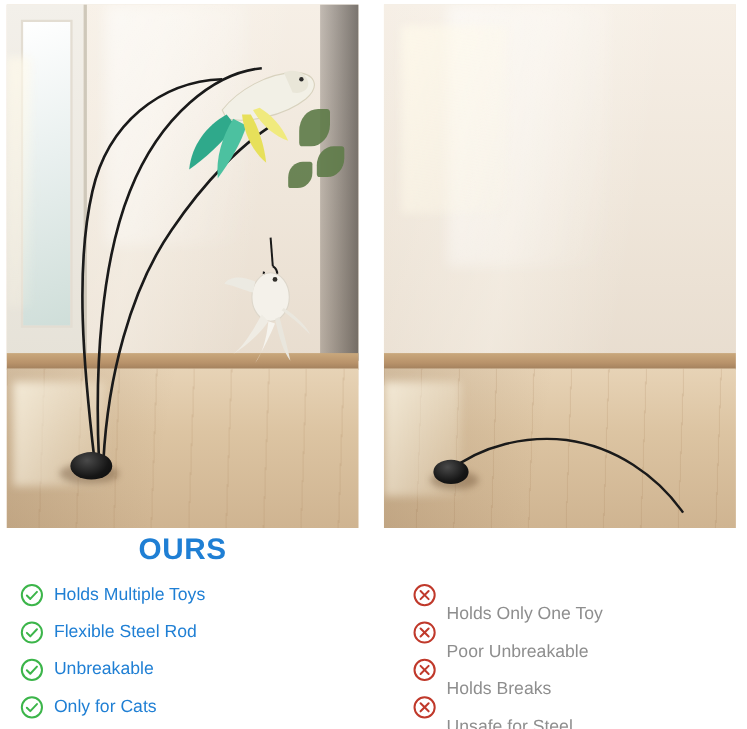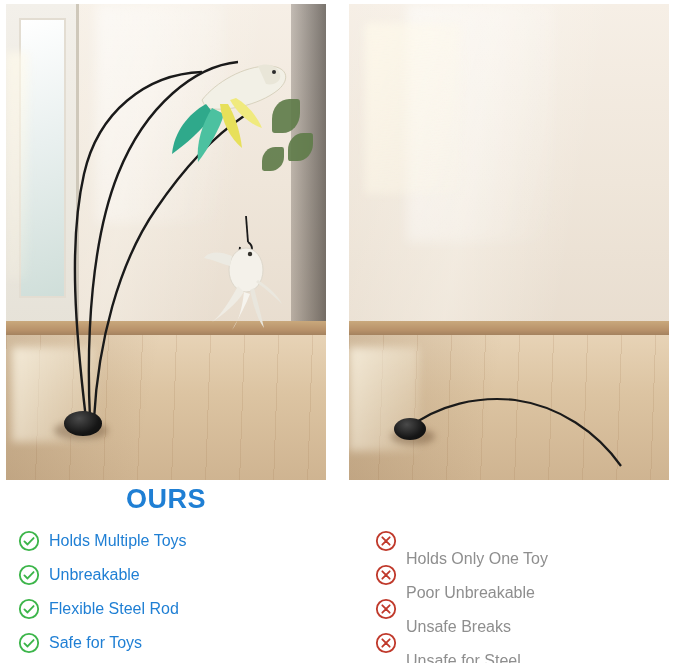--- a/index.html
+++ b/index.html
@@ -277,35 +277,35 @@
           <circle cx="12" cy="12" r="10" fill="none" stroke="#3cb54a" stroke-width="2"></circle>
           <path d="M7 12.4 L10.4 15.8 L17 8.8" fill="none" stroke="#3cb54a" stroke-width="2" stroke-linecap="round" stroke-linejoin="round"></path>
         </svg>
         <span class="text">Holds Multiple Toys</span>
       </div>
       <div class="feature">
         <svg class="icon" viewBox="0 0 24 24">
           <circle cx="12" cy="12" r="10" fill="none" stroke="#3cb54a" stroke-width="2"></circle>
           <path d="M7 12.4 L10.4 15.8 L17 8.8" fill="none" stroke="#3cb54a" stroke-width="2" stroke-linecap="round" stroke-linejoin="round"></path>
         </svg>
-        <span class="text">Unbreakable</span>
+        <span class="text">Flexible Steel Rod</span>
       </div>
       <div class="feature">
         <svg class="icon" viewBox="0 0 24 24">
           <circle cx="12" cy="12" r="10" fill="none" stroke="#3cb54a" stroke-width="2"></circle>
           <path d="M7 12.4 L10.4 15.8 L17 8.8" fill="none" stroke="#3cb54a" stroke-width="2" stroke-linecap="round" stroke-linejoin="round"></path>
         </svg>
-        <span class="text">Flexible Steel Rod</span>
+        <span class="text">Unbreakable</span>
       </div>
       <div class="feature">
         <svg class="icon" viewBox="0 0 24 24">
           <circle cx="12" cy="12" r="10" fill="none" stroke="#3cb54a" stroke-width="2"></circle>
           <path d="M7 12.4 L10.4 15.8 L17 8.8" fill="none" stroke="#3cb54a" stroke-width="2" stroke-linecap="round" stroke-linejoin="round"></path>
         </svg>
-        <span class="text">Safe for Toys</span>
+        <span class="text">Only for Cats</span>
       </div>
     </div>
 
     <div class="list others">
       <div class="feature">
         <svg class="icon" viewBox="0 0 24 24">
           <circle cx="12" cy="12" r="10" fill="none" stroke="#c0392b" stroke-width="2"></circle>
           <path d="M8 8 L16 16 M16 8 L8 16" fill="none" stroke="#c0392b" stroke-width="2" stroke-linecap="round"></path>
         </svg>
         <span class="text">Holds Only One Toy</span>
@@ -315,21 +315,21 @@
           <circle cx="12" cy="12" r="10" fill="none" stroke="#c0392b" stroke-width="2"></circle>
           <path d="M8 8 L16 16 M16 8 L8 16" fill="none" stroke="#c0392b" stroke-width="2" stroke-linecap="round"></path>
         </svg>
         <span class="text">Poor Unbreakable</span>
       </div>
       <div class="feature">
         <svg class="icon" viewBox="0 0 24 24">
           <circle cx="12" cy="12" r="10" fill="none" stroke="#c0392b" stroke-width="2"></circle>
           <path d="M8 8 L16 16 M16 8 L8 16" fill="none" stroke="#c0392b" stroke-width="2" stroke-linecap="round"></path>
         </svg>
-        <span class="text">Unsafe Breaks</span>
+        <span class="text">Holds Breaks</span>
       </div>
       <div class="feature">
         <svg class="icon" viewBox="0 0 24 24">
           <circle cx="12" cy="12" r="10" fill="none" stroke="#c0392b" stroke-width="2"></circle>
           <path d="M8 8 L16 16 M16 8 L8 16" fill="none" stroke="#c0392b" stroke-width="2" stroke-linecap="round"></path>
         </svg>
         <span class="text">Unsafe for Steel</span>
       </div>
     </div>
   </div>

